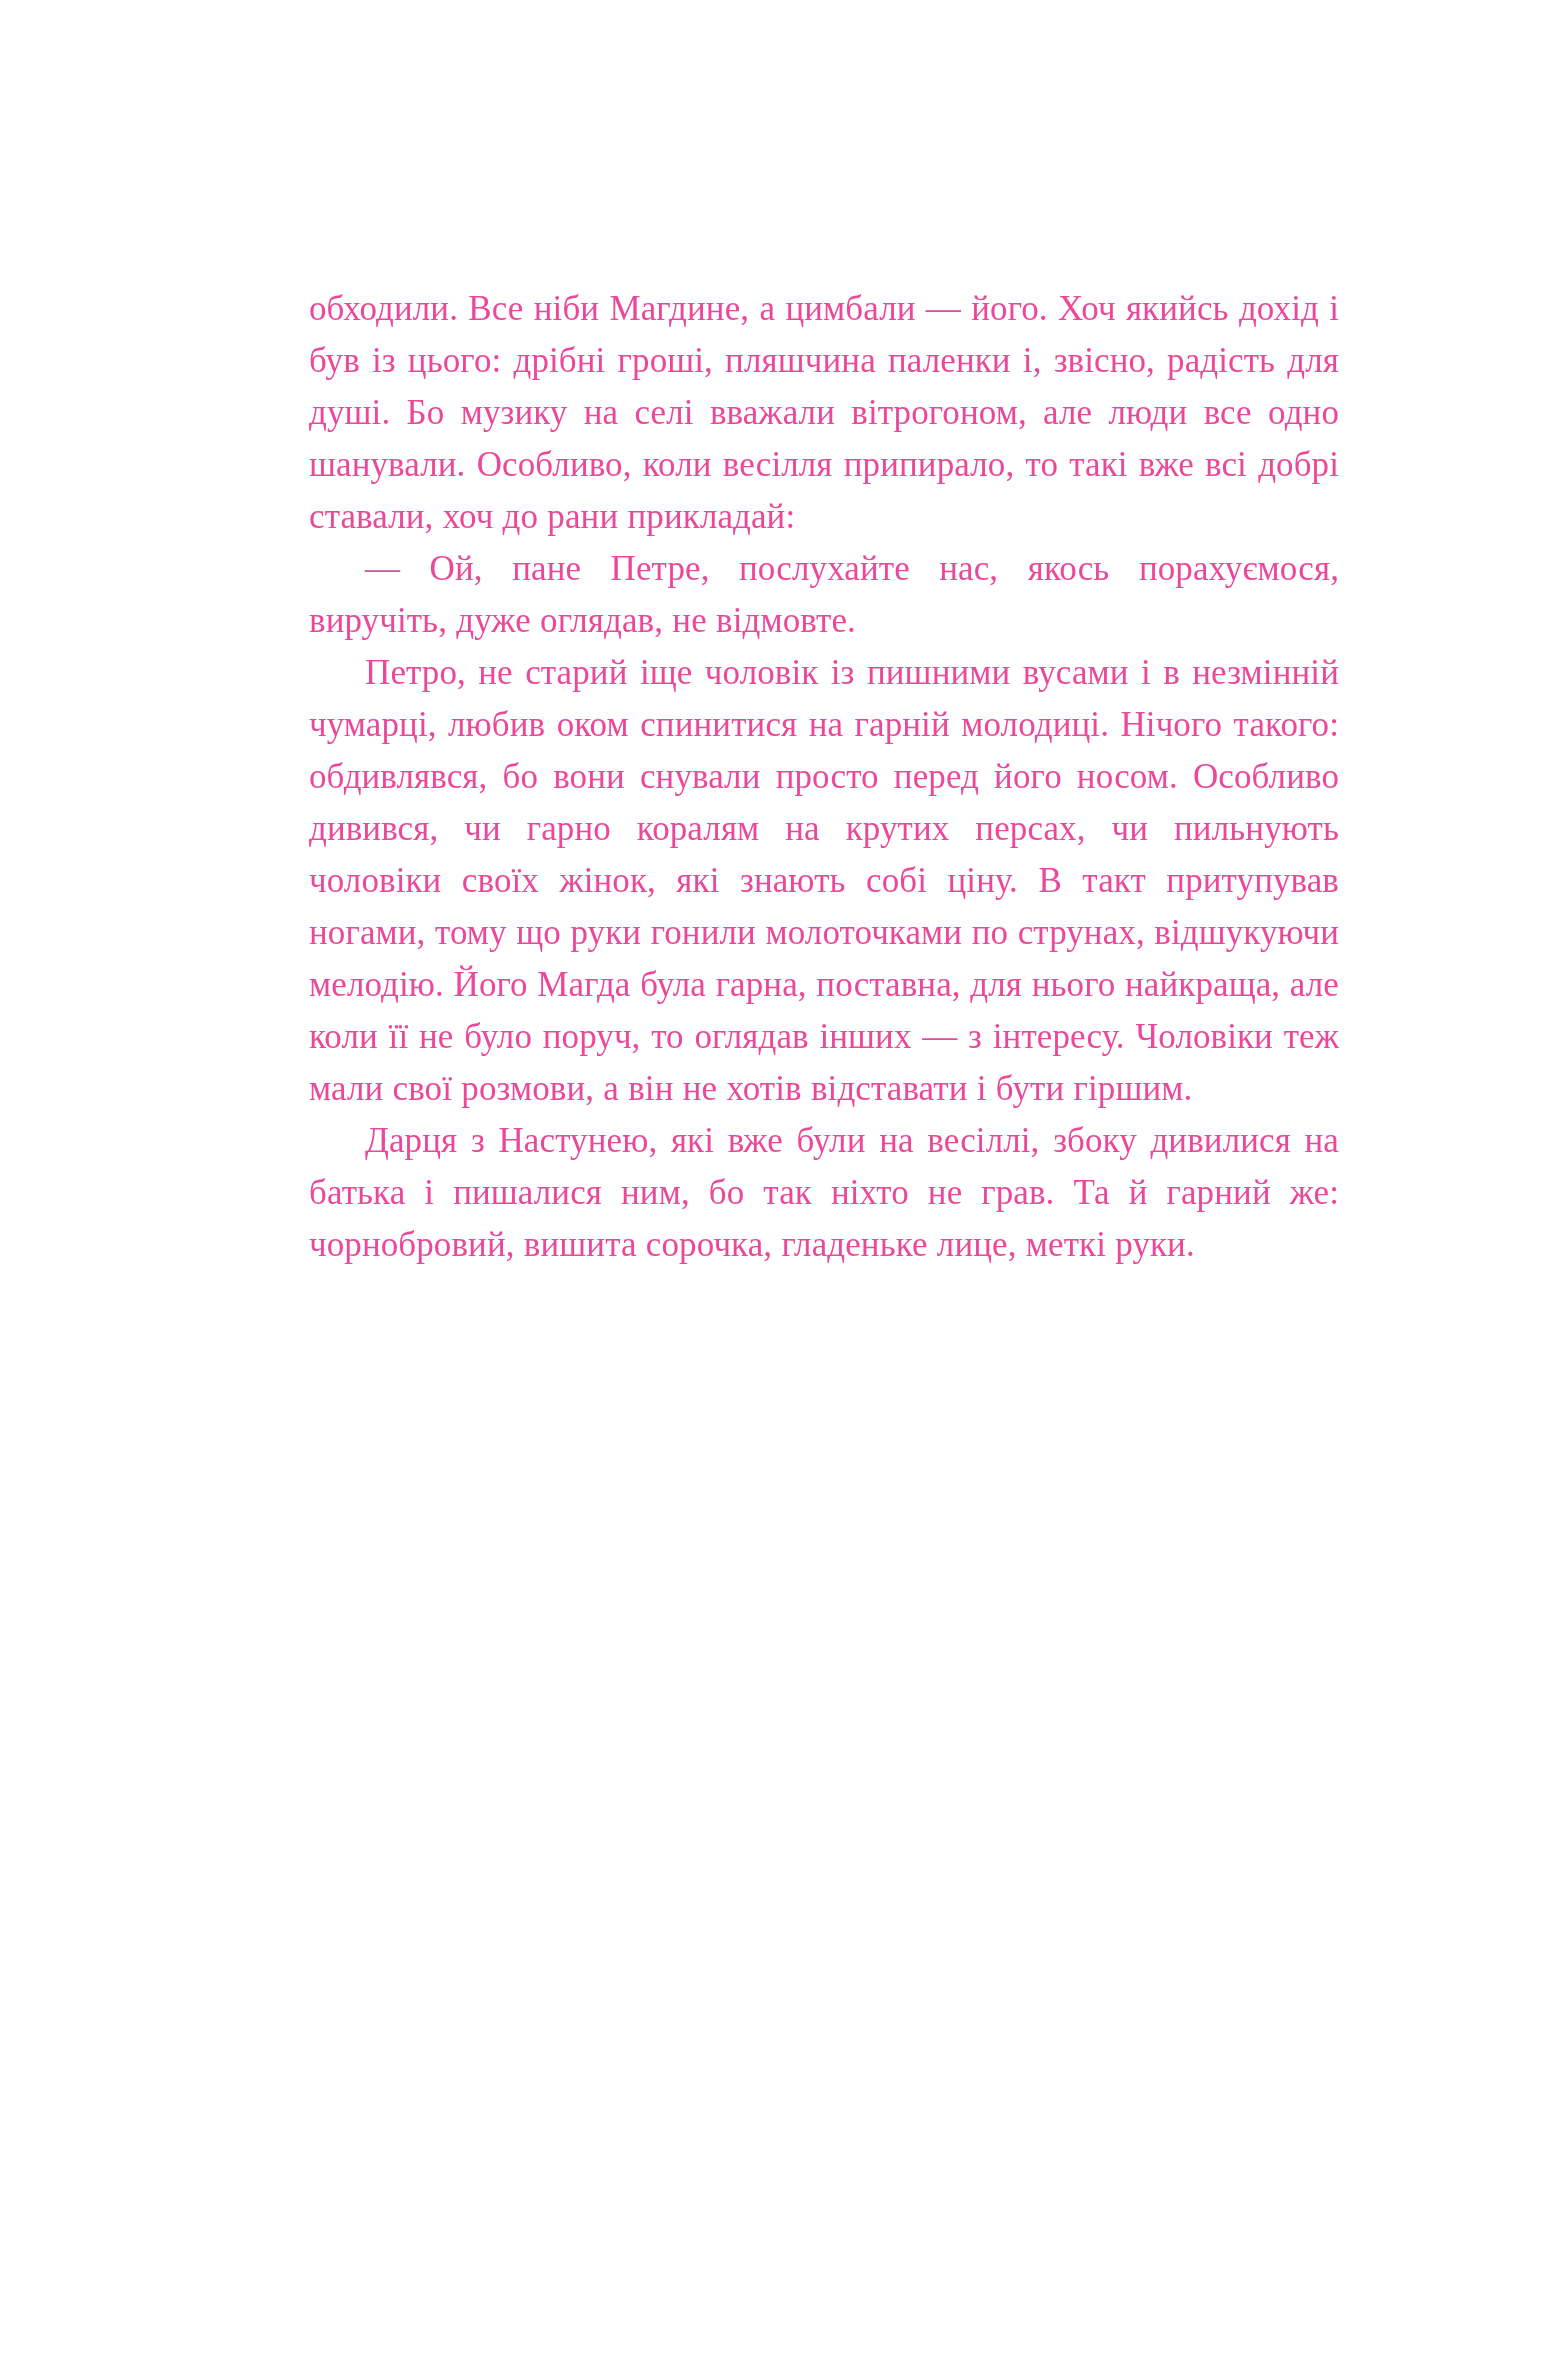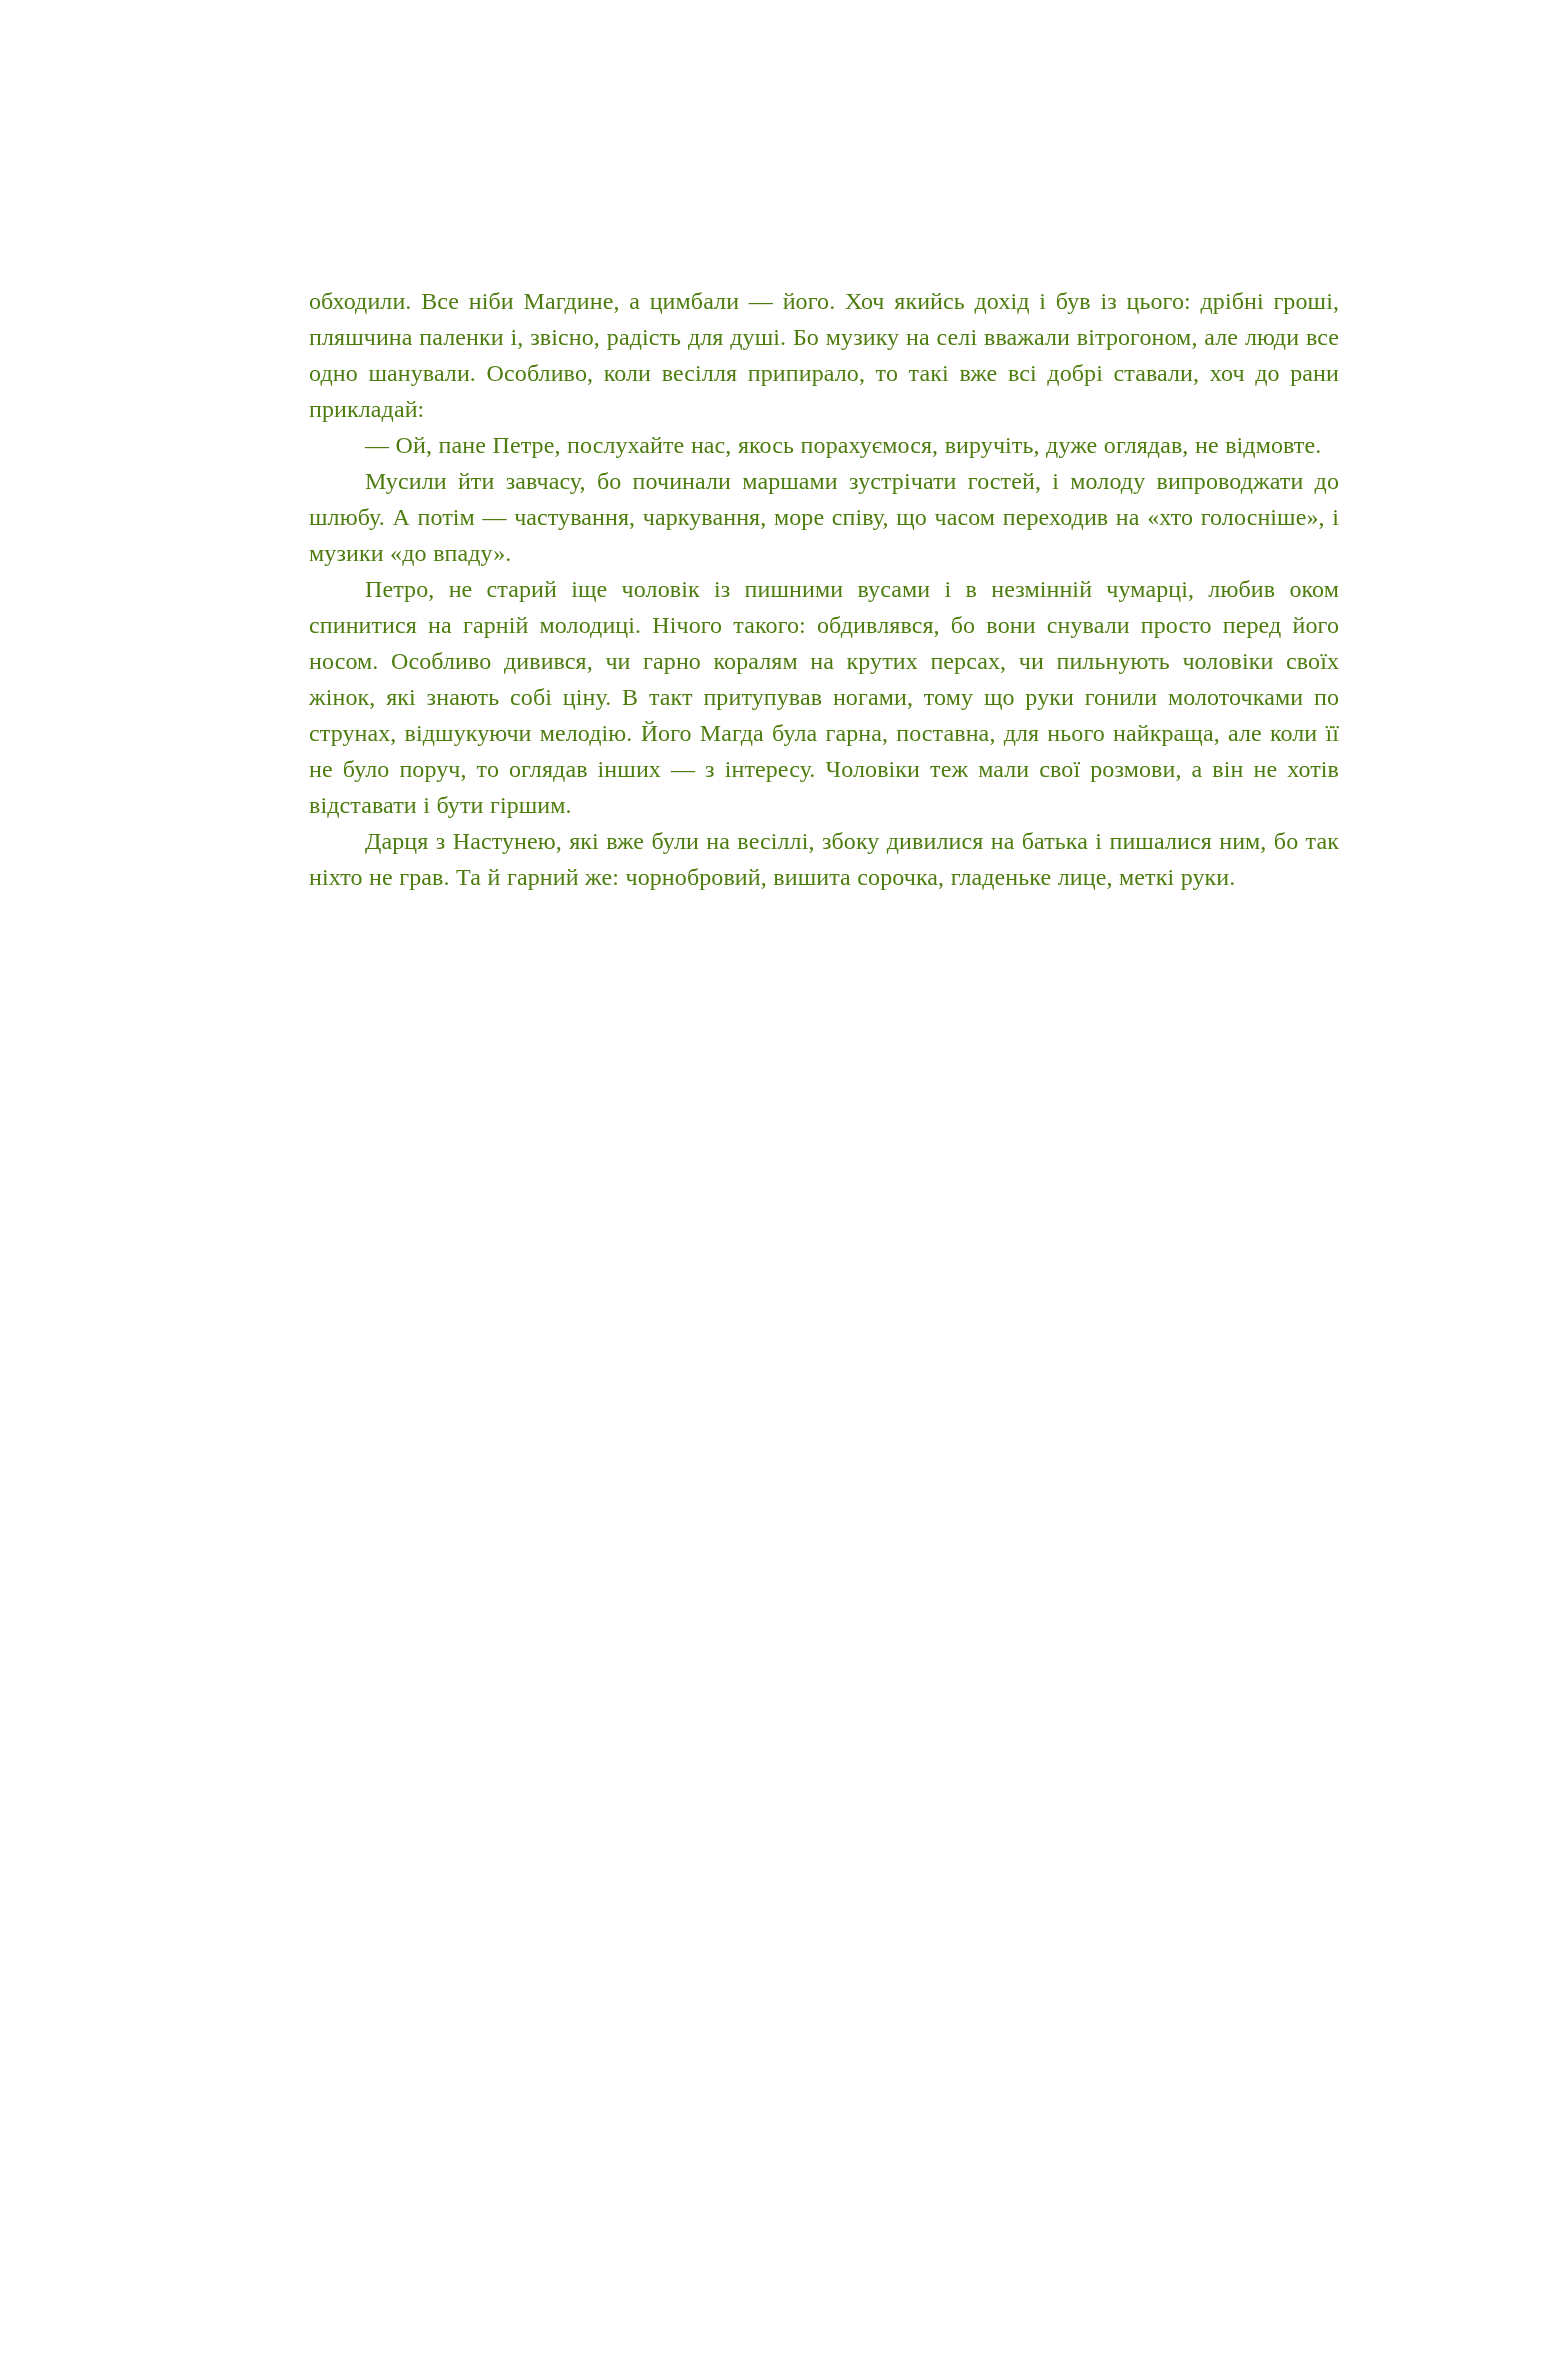--- a/index.html
+++ b/index.html
@@ -19,23 +19,23 @@
   
   .text-block {
     position: absolute;
     left: 309px;
     top: 283px;
     width: 1030px;
   }
 
   .para {
     margin: 0;
-    font-size: 24px;
-    line-height: 36px;
-    color: #4d7c0f;
+    font-size: 35px;
+    line-height: 52px;
+    color: #ec4899;
     text-align: justify;
     text-justify: inter-word;
     letter-spacing: 0.1px;
     word-spacing: 0.4px;
     -webkit-font-smoothing: antialiased;
   }
   .para.indent { text-indent: 56px; }
   .para.flush  { text-indent: 0; }
 
   
@@ -56,23 +56,20 @@
 
     <p class="para flush">
       <span>обходили. Все ніби Магдине, а цимбали — його. Хоч якийсь дохід і був із цього: дрібні гроші, пляшчина паленки і, звісно, радість для душі. Бо музику на селі вважали вітрогоном, але люди все одно шанували. Особливо, коли весілля припирало, то такі вже всі добрі ставали, хоч до рани прикладай:</span>
     </p>
 
     <p class="para indent">
       <span>— Ой, пане Петре, послухайте нас, якось порахуємося, виручіть, дуже оглядав, не відмовте.</span>
     </p>
 
 
-    <p class="para indent">
-      <span>Мусили йти завчасу, бо починали маршами зустрічати гостей, і молоду випроводжати до шлюбу. А потім — частування, чаркування, море співу, що часом переходив на «хто голосніше», і музики «до впаду».</span>
-    </p>
 
     <p class="para indent">
       <span>Петро, не старий іще чоловік із пишними вусами і в незмінній чумарці, любив оком спинитися на гарній молодиці. Нічого такого: обдивлявся, бо вони снували просто перед його носом. Особливо дивився, чи гарно коралям на крутих персах, чи пильнують чоловіки своїх жінок, які знають собі ціну. В такт притупував ногами, тому що руки гонили молоточками по струнах, відшукуючи мелодію. Його Магда була гарна, поставна, для нього найкраща, але коли її не було поруч, то оглядав інших — з інтересу. Чоловіки теж мали свої розмови, а він не хотів відставати і бути гіршим.</span>
     </p>
 
     <p class="para indent">
       <span>Дарця з Настунею, які вже були на весіллі, збоку дивилися на батька і пишалися ним, бо так ніхто не грав. Та й гарний же: чорнобровий, вишита сорочка, гладеньке лице, меткі руки.</span>
     </p>
 
   </div>

